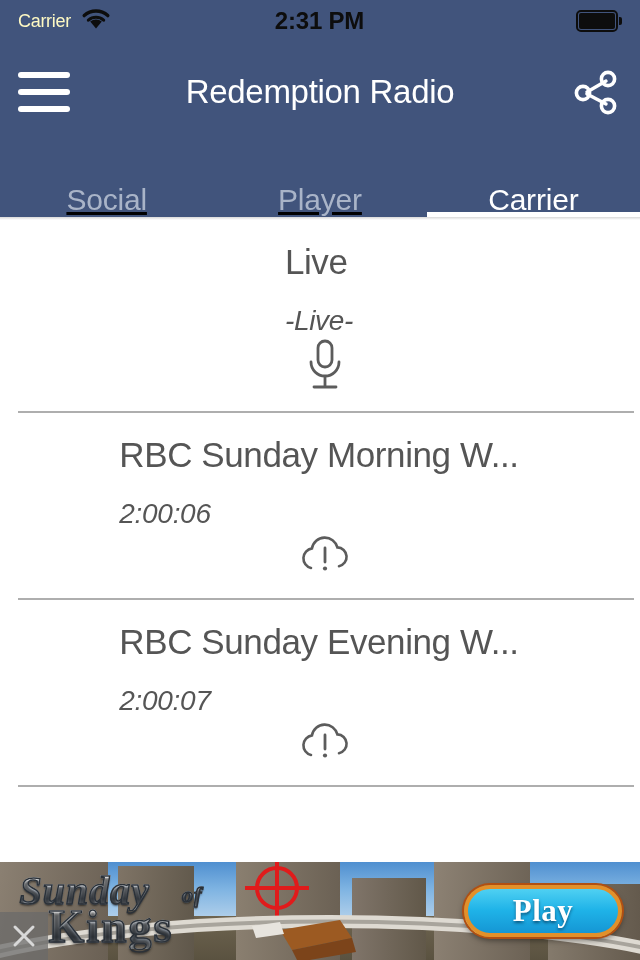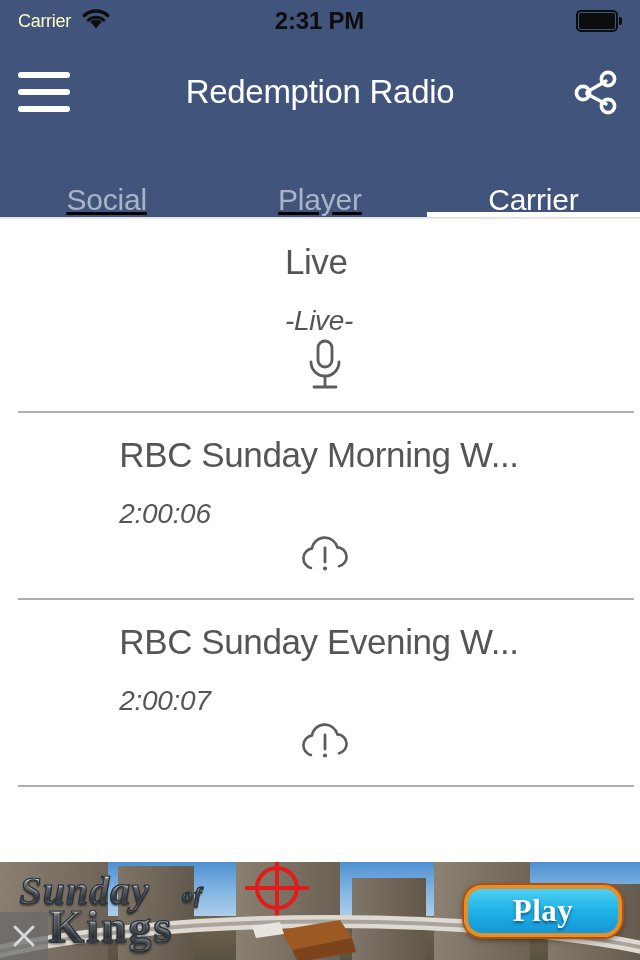--- a/index.html
+++ b/index.html
@@ -151,21 +151,21 @@
     letter-spacing:2px; margin-top:-4px;
     background:linear-gradient(#ffffff 10%, #b2bac4 48%, #69737f 72%, #dfe5eb 100%);
     -webkit-background-clip:text; background-clip:text; color:transparent;
     -webkit-text-stroke:1.5px #2b3138;
     text-shadow:0 2px 3px rgba(0,0,0,.6);
   }
   .logo-of{ font-size:22px; vertical-align:middle;margin-left:32px; }
 
   .play-btn{
     position:absolute; right:18px; top:50%; transform:translateY(-50%);
-    width:158px; height:52px; border-radius:18px;
+    width:158px; height:52px; border-radius:26px;
     background:linear-gradient(#4fd0f2 0%, #1fb3e8 48%, #1596d4 100%);
     border:4px solid #e2902a;
     box-shadow:0 0 0 2px #b14f12, 0 3px 6px rgba(0,0,0,.5);
     display:flex; align-items:center; justify-content:center;
     cursor:pointer;
   }
   .play-label{
     font-family:"Liberation Serif", serif; font-size:31px; font-weight:bold;
     color:#ffffff; text-shadow:0 2px 3px rgba(8,60,95,.75);
     letter-spacing:0.5px;

